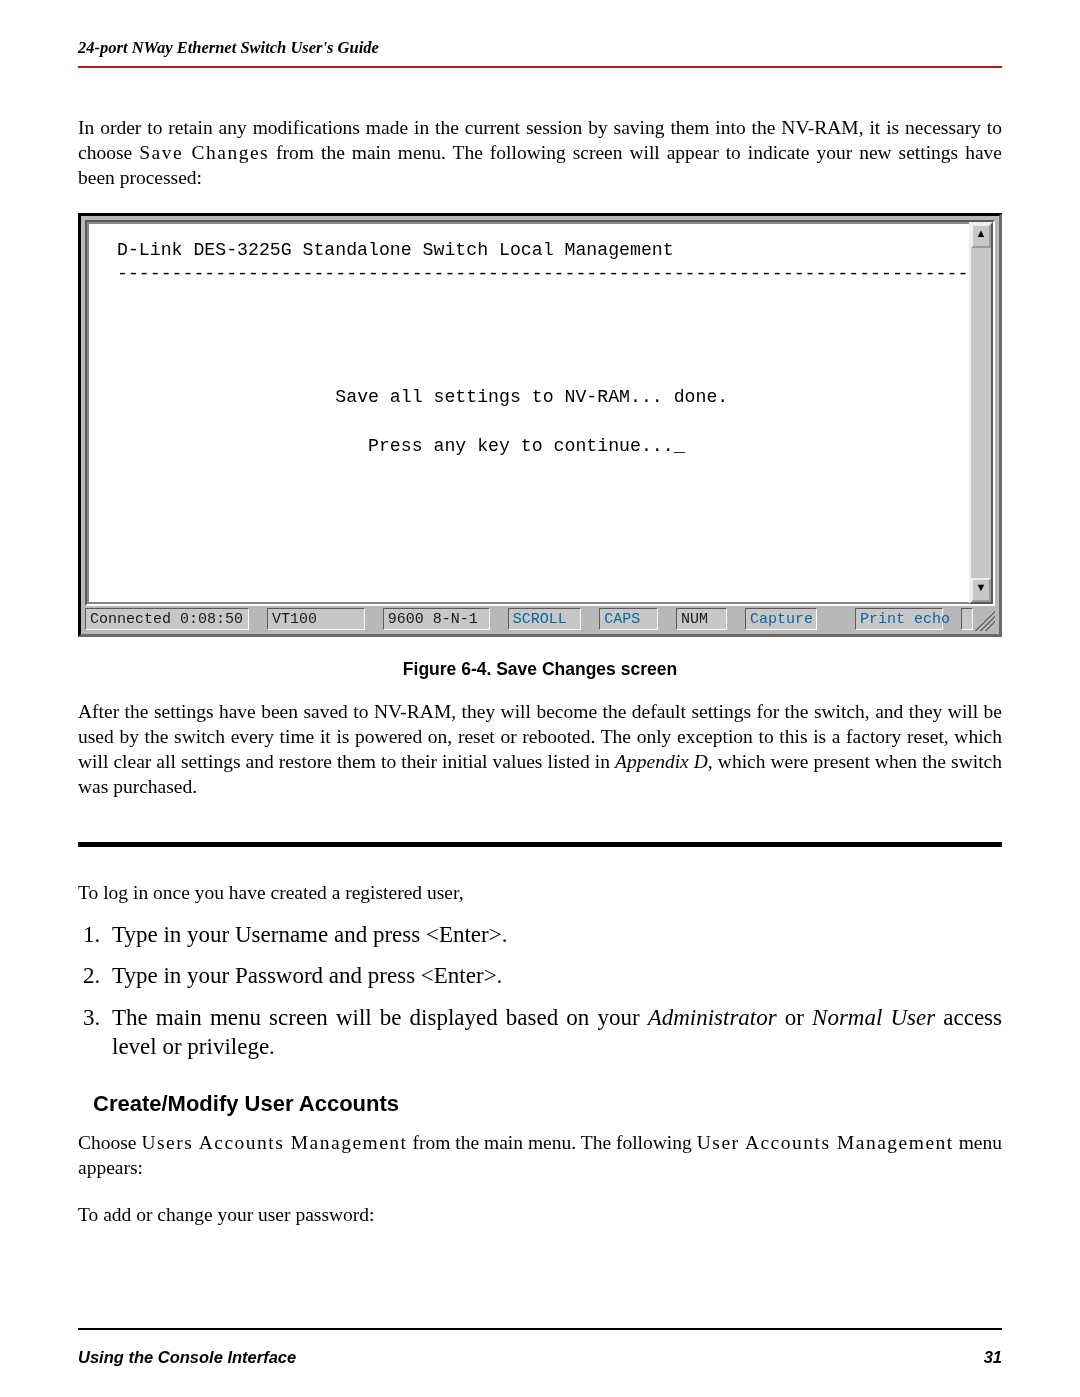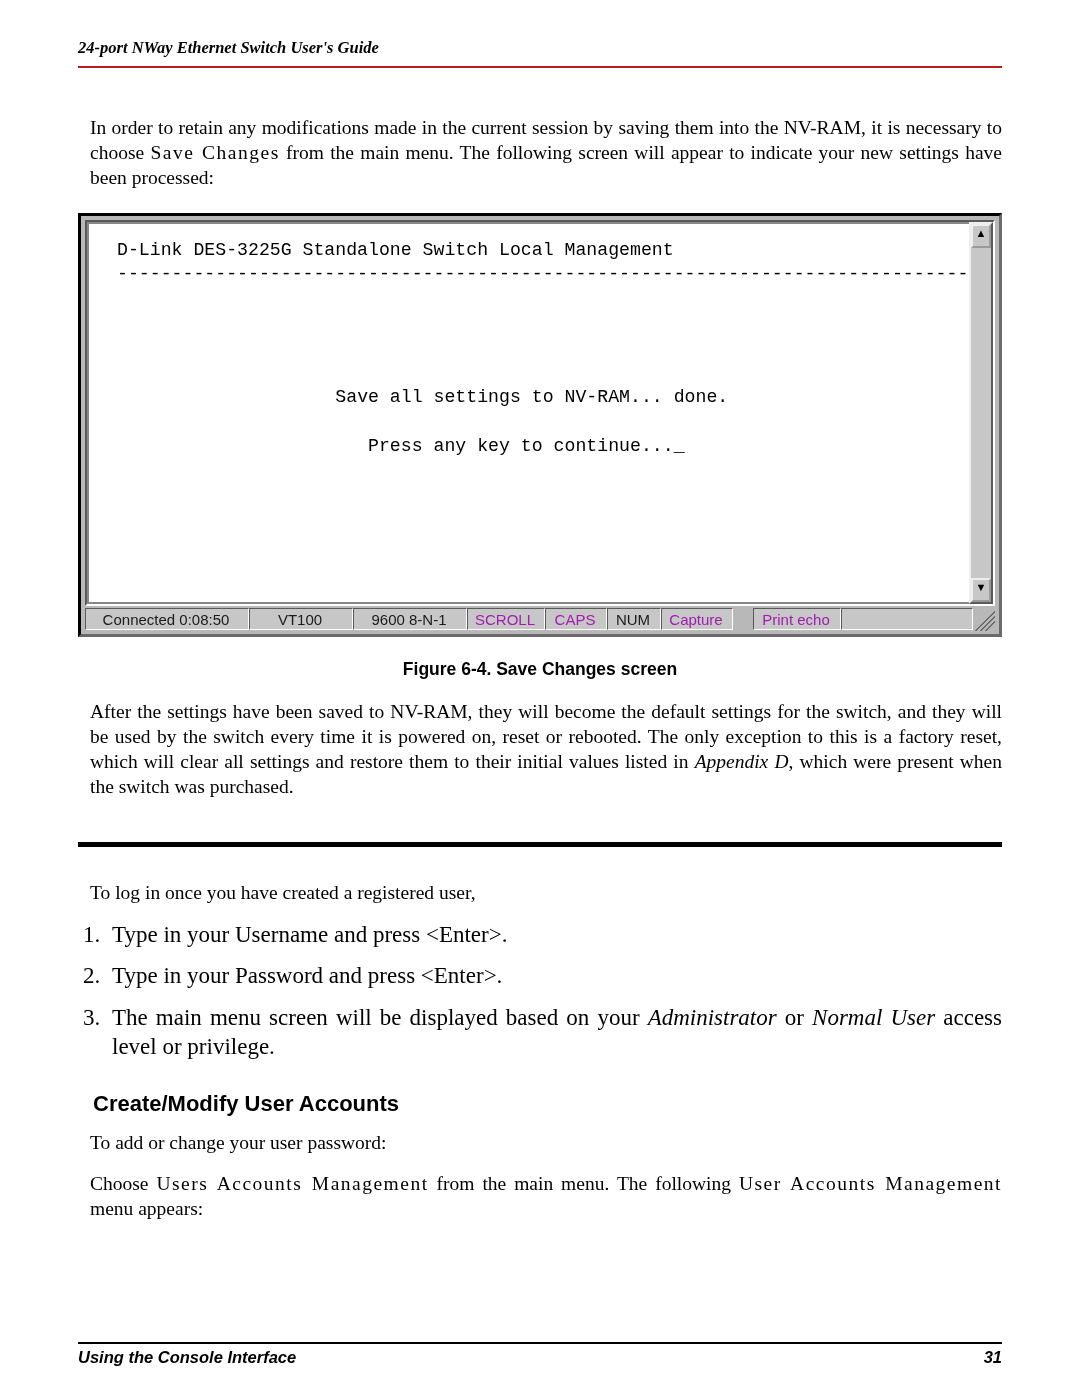--- a/index.html
+++ b/index.html
@@ -26,21 +26,21 @@
     font-style: italic;
     font-size: 16.5px;
     padding-bottom: 8px;
     border-bottom: 2px solid #b91c1c;
     margin-bottom: 48px;
   }
   .body-text {
     font-size: 19.5px;
     line-height: 1.28;
     text-align: justify;
-    margin: 0 0 22px 12px;
+    margin: 0 0 22px 0;
   }
   .body-text .spaced {
     letter-spacing: 1.5px;
   }
   .body-text .italic {
     font-style: italic;
   }
   
   .term-outer {
     margin: 10px 0 8px 0;
@@ -108,37 +108,36 @@
     width: 20px;
     height: 20px;
     background:
       linear-gradient(135deg, transparent 0 50%, #6b6b6b 50% 55%, transparent 55% 62%, #6b6b6b 62% 67%, transparent 67% 74%, #6b6b6b 74% 79%, transparent 79% 100%);
   }
   .statusbar {
     position: absolute;
     left: 4px; right: 26px; bottom: 4px;
     height: 22px;
     display: flex;
-    gap: 0;
-    font-family: Liberation Sans, sans-serif;
+    gap: 18px;
+    font-family: Liberation Mono, monospace;
     font-size: 15px;
     color: #1a1a1a;
-    text-align: center;
   }
   .status-cell {
     border: 1px solid #777;
     border-top-color: #5a5a5a;
     border-left-color: #5a5a5a;
     border-right-color: #fff;
     border-bottom-color: #fff;
     background: #c7c7c7;
     padding: 2px 6px 0 4px;
     white-space: nowrap;
   }
-  .status-cell.dim { color: #a21caf; }
+  .status-cell.dim { color: #0369a1; }
   .status-cell.flex { flex: 1; }
   .sc-conn  { width: 152px; }
   .sc-term  { width: 92px; }
   .sc-port  { width: 102px; }
   .sc-scroll{ width: 66px; }
   .sc-caps  { width: 50px; }
   .sc-num   { width: 42px; }
   .sc-cap   { width: 60px; }
   .sc-echo  { width: 76px; margin-left: 20px; }
 
@@ -183,21 +182,21 @@
     font-weight: bold;
     font-size: 22px;
     margin: 28px 0 14px 15px;
   }
 
   .footer {
     position: absolute;
     left: 78px; right: 78px;
     bottom: 30px;
     border-top: 2px solid #000;
-    padding-top: 4px;
+    padding-top: 18px;
     font-family: Arial, Helvetica, sans-serif;
     font-weight: bold;
     font-style: italic;
     font-size: 16.5px;
     display: flex;
     justify-content: space-between;
   }
 </style>
 </head>
 <body>
@@ -257,24 +256,24 @@
   <ol class="steps">
     <li>Type in your Username and press &lt;Enter&gt;.</li>
     <li>Type in your Password and press &lt;Enter&gt;.</li>
     <li>
       <span>The main menu screen will be displayed based on your </span><span class="italic">Administrator</span><span> or </span><span class="italic">Normal User</span><span> access level or privilege.</span>
     </li>
   </ol>
 
   <div class="section-h2">Create/Modify User Accounts</div>
 
-  <p class="body-text" style="margin-bottom:16px">To add or change your user password:</p>
-
   <p class="body-text">
     <span>Choose </span><span class="spaced">Users Accounts Management</span><span> from the main menu. The following </span><span class="spaced">User Accounts Management</span><span> menu appears:</span>
   </p>
+
+  <p class="body-text" style="margin-bottom:16px">To add or change your user password:</p>
 
   <div class="footer">
     <span>Using the Console Interface</span>
     <span>31</span>
   </div>
 
 </div>
 
 </body></html>

